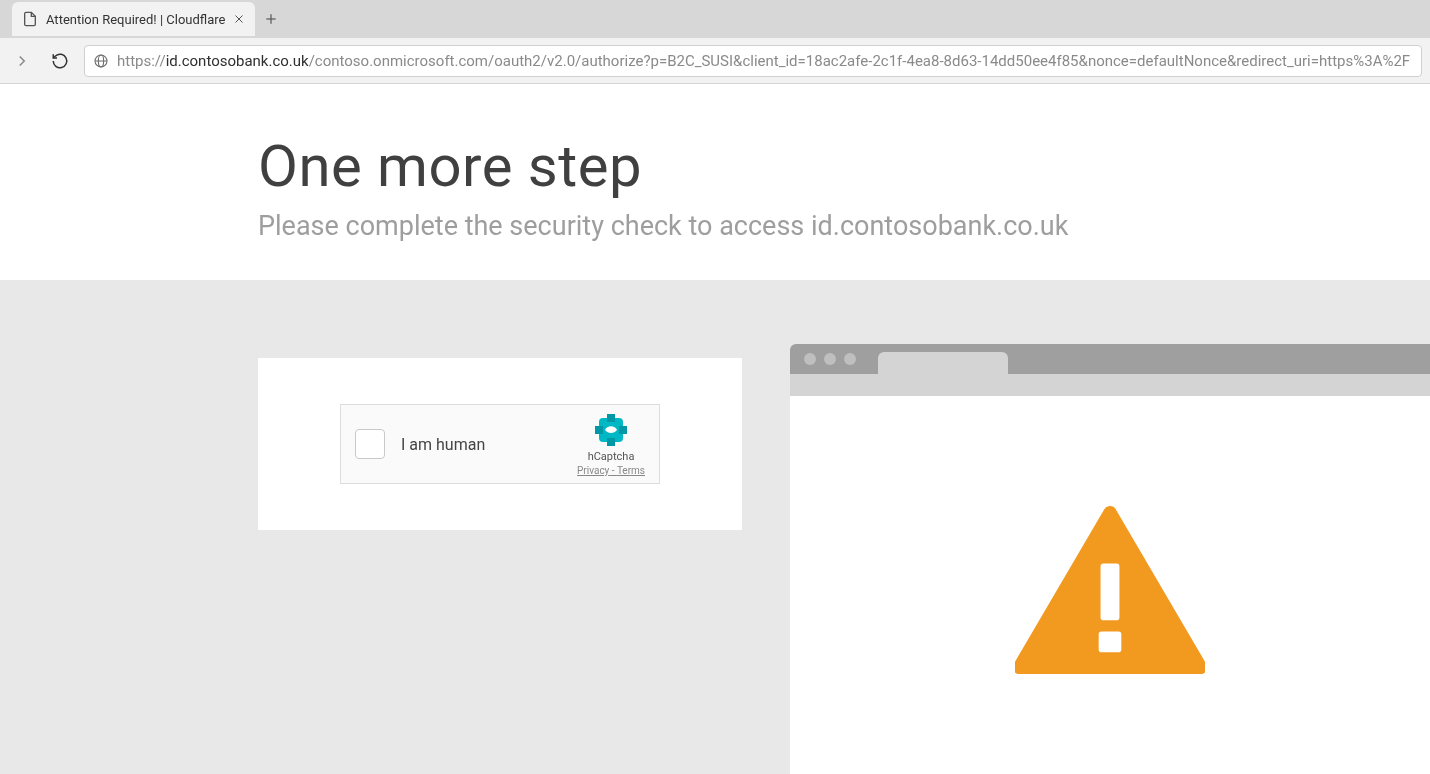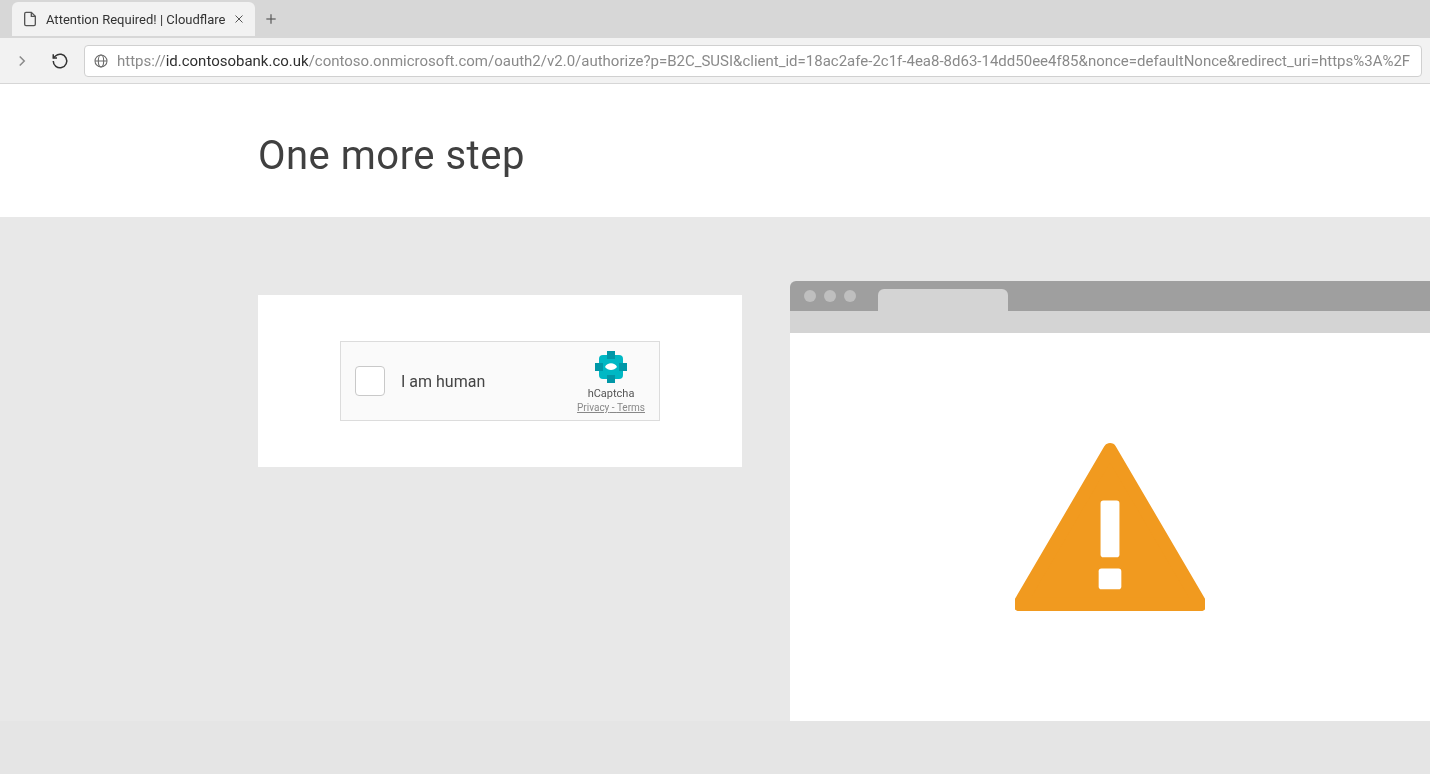--- a/index.html
+++ b/index.html
@@ -85,21 +85,21 @@
   .page-header {
     background:#ffffff;
     padding: 48px 0 38px 0;
   }
   .inner {
     max-width: 1180px;
     margin-left: 258px;
   }
   h1.title {
     font-weight: 400;
-    font-size: 40px;
+    font-size: 58px;
     color:#404040;
     letter-spacing: 0.5px;
   }
   p.subtitle {
     font-weight: 400;
     font-size: 27px;
     color:#9e9e9e;
     margin-top: 10px;
   }
 
@@ -250,20 +250,21 @@
     </span>
     <span class="url">
       <span class="scheme">https://</span><span class="host">id.contosobank.co.uk</span><span class="path">/contoso.onmicrosoft.com/oauth2/v2.0/authorize?p=B2C_SUSI&amp;client_id=18ac2afe-2c1f-4ea8-8d63-14dd50ee4f85&amp;nonce=defaultNonce&amp;redirect_uri=https%3A%2F</span>
     </span>
   </div>
 </div>
 
 <div class="page-header">
   <div class="inner">
     <h1 class="title">One more step</h1>
+    <p class="subtitle">Please complete the security check to access id.contosobank.co.uk</p>
   </div>
 </div>
 
 <div class="page-body">
 
   <div class="captcha-card">
     <div class="hcaptcha">
       <div class="checkbox"></div>
       <div class="label">I am human</div>
       <div class="brand">

